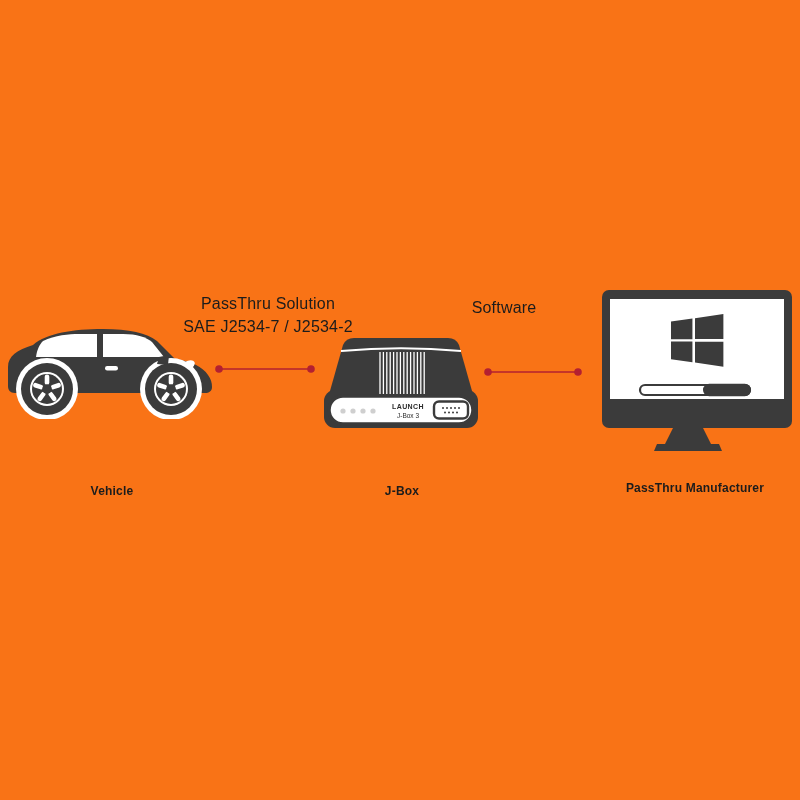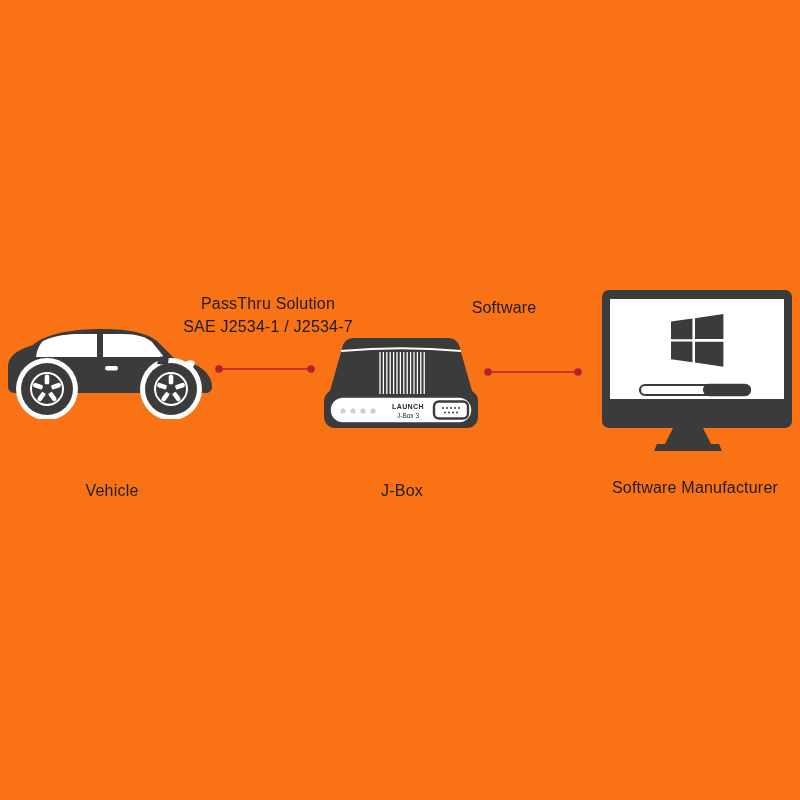--- a/index.html
+++ b/index.html
@@ -2,35 +2,35 @@
 <html><head>
 <meta charset="utf-8">
 <style>
   html,body{margin:0;padding:0;background:#fff;}
   #canvas{
     position:relative;width:800px;height:800px;background:#f97316;overflow:hidden;
     font-family:"Liberation Sans", sans-serif;color:#1c1c1c;
   }
   .abs{position:absolute;}
   .caption{
-    font-size:16px;line-height:22px;text-align:center;color:#1c1c1c;letter-spacing:0.2px;
+    font-size:12px;line-height:22px;text-align:center;color:#1c1c1c;letter-spacing:0.2px;font-weight:bold;
   }
   .toplabel{
     font-size:16px;line-height:23px;text-align:center;color:#1c1c1c;letter-spacing:0.2px;
   }
   svg{display:block;}
 </style>
 </head>
 <body>
 
 <div id="canvas">
 
   <div class="abs toplabel" style="left:118px;top:292px;width:300px;">
     <div>PassThru Solution</div>
-    <div>SAE J2534-1 / J2534-7</div>
+    <div>SAE J2534-7 / J2534-2</div>
   </div>
 
   <div class="abs toplabel" style="left:442px;top:296px;width:124px;">Software</div>
 
   <div class="abs" style="left:7px;top:329px;">
     <svg width="206" height="90" viewBox="0 0 206 90">
 
       <path d="M26 16 C40 4,66 0,96 0 C122 0,140 4,150 12 L168 30 C184 32,196 38,201 46
                C204 50,205 54,205 58 C205 62,202 64,198 64 L8 64 C3 64,1 61,1 57 L1 38
                C1 27,10 21,26 16 Z" fill="#3b3b3b"></path>
@@ -170,16 +170,16 @@
       <polygon points="71,138 101,138 109,154 63,154" fill="#3b3b3b"></polygon>
       <polygon points="55,154 117,154 120,161 52,161" fill="#3b3b3b"></polygon>
     </svg>
   </div>
 
   <div class="abs caption" style="left:32px;top:480px;width:160px;">Vehicle</div>
 
   <div class="abs caption" style="left:322px;top:480px;width:160px;">J-Box</div>
 
   <div class="abs caption" style="left:593px;top:477px;width:204px;">
-    <div>Software Manufacturer</div>
+    <div>PassThru Manufacturer</div>
   </div>
 
 </div>
 
 </body></html>

